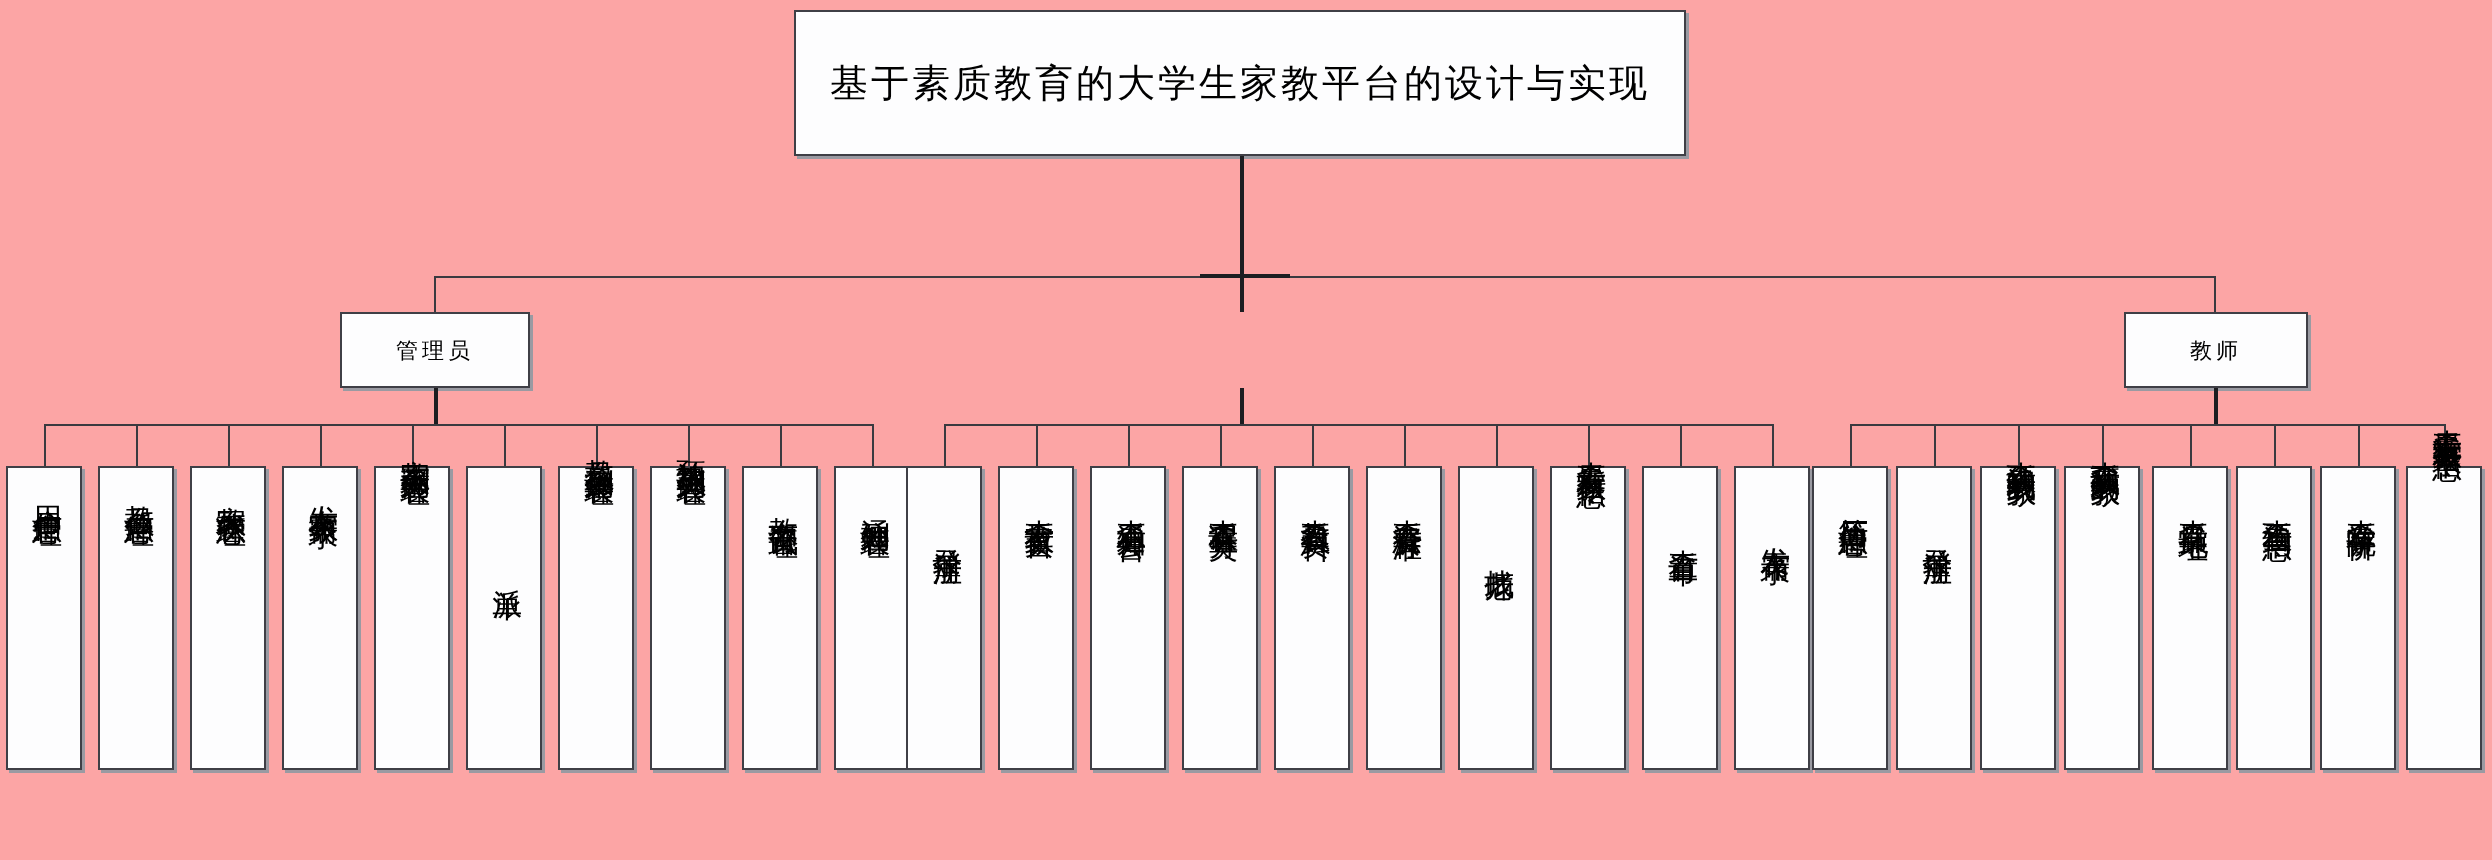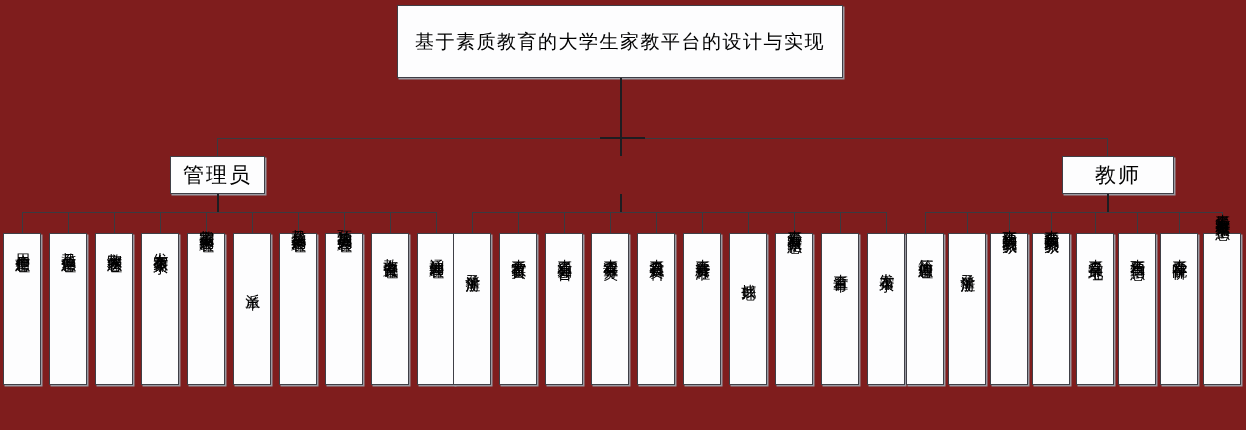--- a/index.html
+++ b/index.html
@@ -9,21 +9,21 @@
   }
   body {
     font-family: "Liberation Serif", "DejaVu Serif", serif;
     -webkit-font-smoothing: none;
   }
   #diagram {
     position: relative;
     width: 1246px;
     height: 430px;
     overflow: hidden;
-    background: #7f1d1d;
+    background: #fca5a5;
   }
 
   
   .node {
     position: absolute;
     box-sizing: border-box;
     border: 1px solid #3f3f46;
     background: #fdfdfe;
     box-shadow: 1.5px 1.5px 0 0 #9a9aa2;
     display: flex;
@@ -36,21 +36,21 @@
     left: 397px;
     top: 5px;
     width: 446px;
     height: 73px;
     font-size: 19px;
     letter-spacing: 1.5px;
   }
 
   .node.level2 {
     height: 38px;
-    font-size: 21px;
+    font-size: 11px;
     letter-spacing: 2px;
   }
 
   
   .node.leaf {
     top: 233px;
     height: 152px;
     width: 38px;
     align-items: flex-start;
     justify-content: center;
@@ -190,21 +190,21 @@
   <div class="node leaf overflow" style="left:775px;">
       <span class="vtext">查看最新家教信息</span>
     </div>
   <div class="node leaf" style="left:821px;">
       <span class="vtext" style="padding-top:28px;">查看订单</span>
     </div>
   <div class="node leaf" style="left:867px;">
       <span class="vtext" style="padding-top:28px;">发布需求</span>
     </div>
 
-  <div class="node level2" style="left:1062px; top:156px; width:112px;">
+  <div class="node level2" style="left:1062px; top:156px; width:92px;">
     <span>教师</span>
   </div>
   <div class="line v thick" style="left:1107px; top:194px; height:18px;"></div>
   <div class="line h" style="left:925px; top:212px; width:297px;"></div>
 
   <div class="line v" style="left:925px;  top:212px; height:21px;"></div>
   <div class="line v" style="left:967px;  top:212px; height:21px;"></div>
   <div class="line v" style="left:1009px; top:212px; height:21px;"></div>
   <div class="line v" style="left:1051px; top:212px; height:21px;"></div>
   <div class="line v" style="left:1095px; top:212px; height:21px;"></div>

